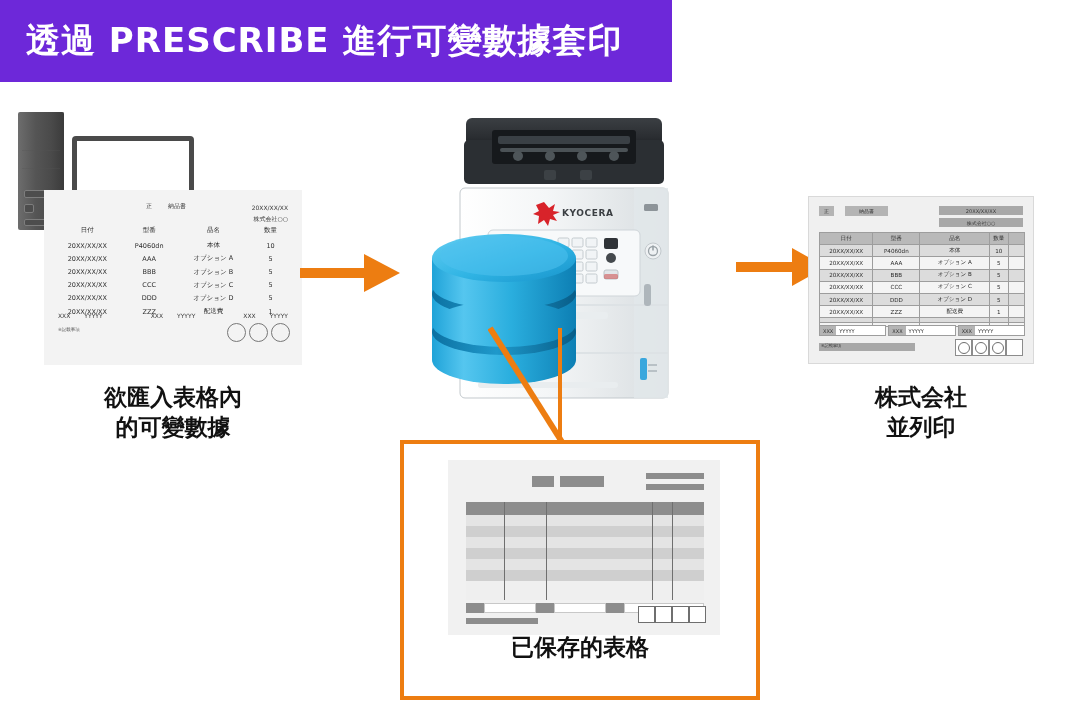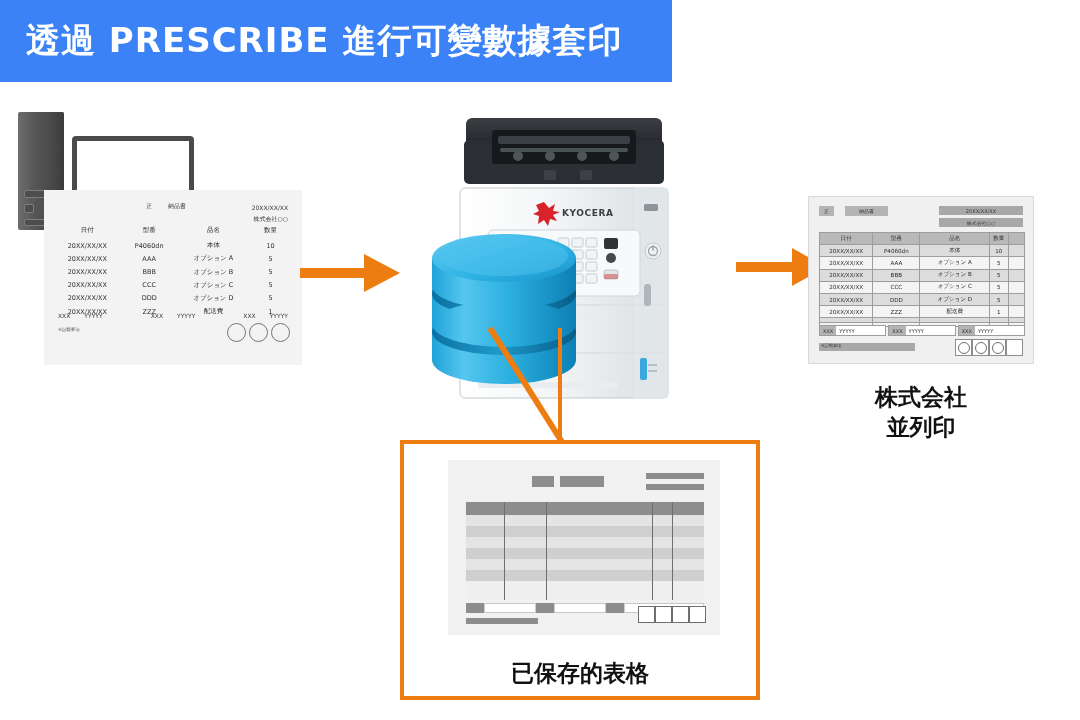--- a/index.html
+++ b/index.html
@@ -7,21 +7,21 @@
     width: 1080px; height: 720px;
     background: #ffffff;
     font-family: "DejaVu Sans", "Liberation Sans", sans-serif;
     overflow: hidden;
   }
   #stage { position: relative; width: 1080px; height: 720px; background: #fff; }
 
   
   .banner {
     position: absolute; left: 0; top: 0; width: 672px; height: 82px;
-    background: #3b82f6;
+    background: #6d28d9;
     display: flex; align-items: center;
   }
   .banner-title {
     color: #ffffff; font-size: 34px; font-weight: bold;
     letter-spacing: 1px; padding-left: 26px; white-space: nowrap;
   }
 
   
   .caption {
     position: absolute; text-align: center; color: #111;
@@ -164,21 +164,21 @@
     background: #f1f1f1;
   }
   .ft-bar { position: absolute; background: #8d8d8d; }
   .ft-grid { position: absolute; left: 18px; top: 42px; width: 238px; height: 98px; }
   .ft-row { position: absolute; left: 0; width: 100%; }
   .ft-vline { position: absolute; top: 0; width: 1px; height: 100%; background: #6f6f6f; }
   .ft-foot-cell { position: absolute; height: 10px; }
   .ft-boxes { position: absolute; right: 14px; bottom: 12px; display: flex; }
   .ft-boxes div { width: 17px; height: 17px; border: 1px solid #6f6f6f; background: #fff; }
   .callout-caption {
-    position: absolute; left: 0; top: 214px; width: 100%; text-align: center;
+    position: absolute; left: 0; top: 188px; width: 100%; text-align: center;
     font-size: 23px; font-weight: bold; color: #111;
   }
 </style>
 </head>
 <body>
 
 <div id="stage">
 
   <div class="banner">
     <div class="banner-title">透過 PRESCRIBE 進行可變數據套印</div>
@@ -276,20 +276,22 @@
       </div>
     </div>
     <div class="src-note">※記載事項</div>
     <div class="src-stamps">
       <div class="stamp-o"></div>
       <div class="stamp-o"></div>
       <div class="stamp-o"></div>
     </div>
   </div>
 
+  <div class="caption" style="left:44px; top:382px; width:258px;">欲匯入表格內
+的可變數據</div>
 
   <div class="arrow" style="left:300px; top:252px; width:100px; height:42px;">
     <svg width="100" height="42" viewBox="0 0 100 42">
       <rect x="0" y="16" width="68" height="10" fill="#ED7D11"></rect>
       <polygon points="64,2 100,21 64,40" fill="#ED7D11"></polygon>
     </svg>
   </div>
 
   <div class="printer">
     <svg width="232" height="310" viewBox="0 0 232 310">

